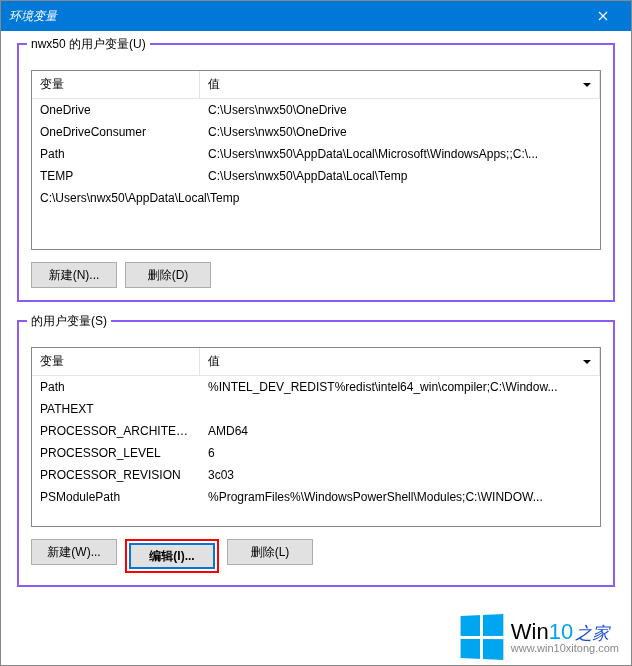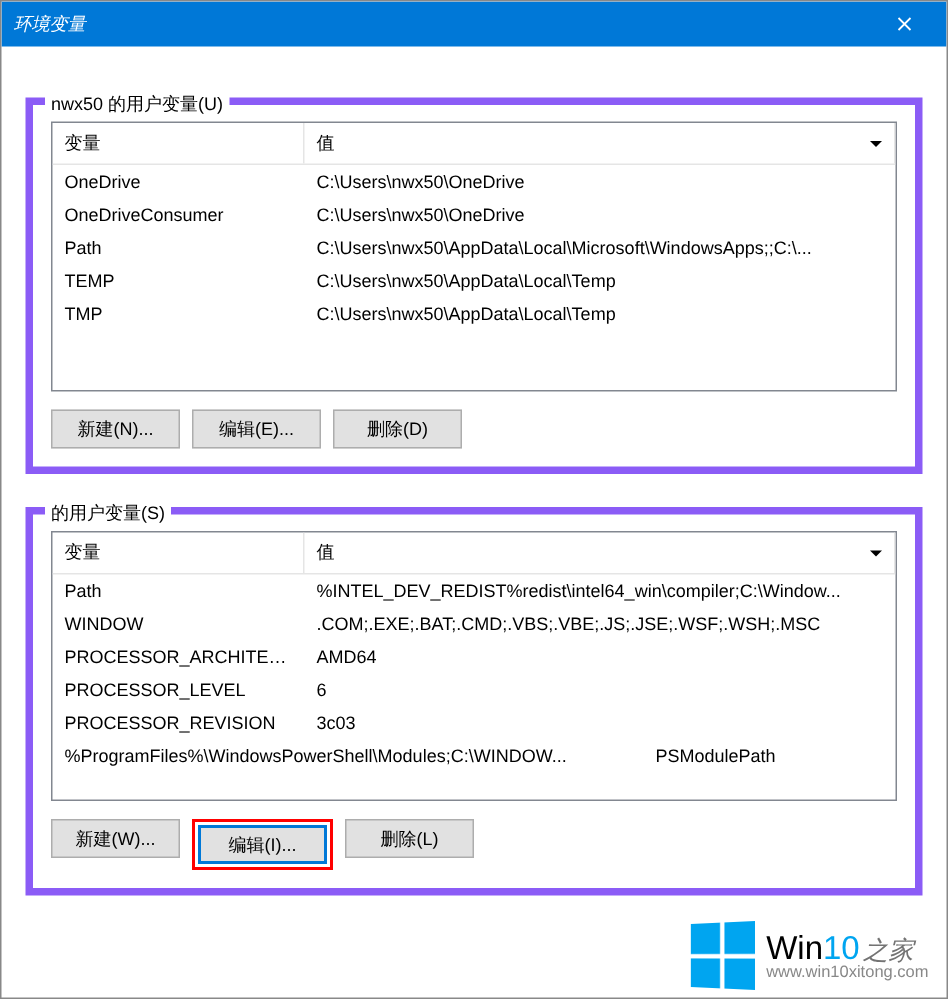--- a/index.html
+++ b/index.html
@@ -1,45 +1,45 @@
 <!DOCTYPE html>
 <html><head>
   <meta charset="utf-8">
   <style>
     * { box-sizing: border-box; margin: 0; padding: 0; font-family: "Microsoft YaHei", "Segoe UI", Tahoma, sans-serif; }
     body { width: 632px; height: 666px; background: #fff; border: 1px solid #888; font-size: 12px; color: #000; position: relative; }
     .titlebar { background: #0078d7; height: 30px; display: flex; align-items: center; padding: 0 8px; color: #fff; }
     .title-text { flex: 1; font-size: 12px; font-style: italic; }
     .close-btn { width: 40px; height: 30px; display: flex; align-items: center; justify-content: center; cursor: pointer; font-size: 14px; }
     .content { padding: 12px 16px 0 16px; }
-    .groupbox { border: 5px solid #8b5cf6; margin-bottom: 18px; padding: 11px 12px 12px 12px; position: relative; margin-top: 22px; }
+    .groupbox { border: 2px solid #8b5cf6; margin-bottom: 18px; padding: 25px 12px 12px 12px; position: relative; }
     .group-label { position: absolute; top: -9px; left: 8px; background: #fff; padding: 0 4px; font-size: 12px; }
     .table-wrap { border: 1px solid #828790; height: 180px; overflow: hidden; background: #fff; }
     .table-header { display: flex; border-bottom: 1px solid #e5e5e5; justify-content: flex-end; }
     .th { padding: 5px 8px; font-size: 12px; border-right: 1px solid #e5e5e5; }
     .th.var { width: 168px; }
     .th.val { flex: 1; display: flex; justify-content: space-between; align-items: center; padding-right: 4px; }
     .caret { width: 0; height: 0; border-left: 4px solid transparent; border-right: 4px solid transparent; border-top: 4px solid #000; margin-right: 4px; }
     .table-body { }
     .tr { display: flex; }
     .td { padding: 4px 8px; font-size: 12px; white-space: nowrap; overflow: hidden; text-overflow: ellipsis; }
     .td.var { width: 168px; }
     .td.val { flex: 1; }
     .btn-row { display: flex; justify-content: flex-start; gap: 8px; margin-top: 12px; }
     .btn { min-width: 86px; height: 26px; border: 1px solid #adadad; background: #e1e1e1; font-size: 12px; cursor: pointer; display: flex; align-items: center; justify-content: center; }
     .highlight-box { border: 2px solid #ff0000; padding: 2px; display: inline-flex; }
-    .highlight-box .btn { border: 2px solid #0078d7; }
+    .highlight-box .btn { border: 2px solid #0078d7; font-weight: bold; }
     .watermark { position: absolute; right: 12px; bottom: 6px; display: flex; align-items: center; gap: 8px; pointer-events: none; }
     .winlogo { display: grid; grid-template-columns: 1fr 1fr; grid-template-rows: 1fr 1fr; gap: 3px; width: 44px; height: 44px; transform: perspective(120px) rotateY(-14deg); }
     .winlogo div { background: #00a5f0; }
     .wm-text { display: flex; flex-direction: column; line-height: 1.05; }
     .wm-top { display: flex; align-items: baseline; font-family: "Segoe UI", sans-serif; }
     .wm-win { font-size: 22px; color: #000; font-weight: 400; text-align: center; }
     .wm-10 { font-size: 22px; color: #00a5f0; font-weight: 400; }
-    .wm-zhijia { font-size: 17px; font-style: italic; color: #737373; margin-left: 2px; font-weight: 500; }
+    .wm-zhijia { font-size: 17px; font-style: italic; color: #1d4ed8; margin-left: 2px; font-weight: 500; }
     .wm-url { font-size: 11px; color: #888; }
   </style>
 </head>
 <body>
 
 <div class="titlebar">
   <span class="title-text">环境变量</span>
   <span class="close-btn">
     <svg width="10" height="10" viewBox="0 0 10 10">
         <path d="M1 1 L9 9 M9 1 L1 9" stroke="#fff" stroke-width="1.2"></path>
@@ -70,66 +70,63 @@
           </div>
         <div class="tr">
             <div class="td var">Path</div>
             <div class="td val">C:\Users\nwx50\AppData\Local\Microsoft\WindowsApps;;C:\...</div>
           </div>
         <div class="tr">
             <div class="td var">TEMP</div>
             <div class="td val">C:\Users\nwx50\AppData\Local\Temp</div>
           </div>
         <div class="tr">
-            <div class="td var">TMP</div>
             <div class="td val">C:\Users\nwx50\AppData\Local\Temp</div>
           </div>
       </div>
     </div>
     <div class="btn-row">
       <button class="btn">新建(N)...</button>
-      <button class="btn">编辑(E)...</button>
       <button class="btn">删除(D)</button>
     </div>
   </fieldset>
 
   <fieldset class="groupbox">
     <span class="group-label">的用户变量(S)</span>
     <div class="table-wrap">
       <div class="table-header">
         <div class="th var">变量</div>
         <div class="th val">
             <span>值</span>
             <span class="caret"></span>
           </div>
       </div>
       <div class="table-body">
         <div class="tr">
             <div class="td var">Path</div>
             <div class="td val">%INTEL_DEV_REDIST%redist\intel64_win\compiler;C:\Window...</div>
           </div>
         <div class="tr">
-            <div class="td var">WINDOW</div>
-            <div class="td val">.COM;.EXE;.BAT;.CMD;.VBS;.VBE;.JS;.JSE;.WSF;.WSH;.MSC</div>
+            <div class="td var">PATHEXT</div>
           </div>
         <div class="tr">
             <div class="td var">PROCESSOR_ARCHITECT...</div>
             <div class="td val">AMD64</div>
           </div>
         <div class="tr">
             <div class="td var">PROCESSOR_LEVEL</div>
             <div class="td val">6</div>
           </div>
         <div class="tr">
             <div class="td var">PROCESSOR_REVISION</div>
             <div class="td val">3c03</div>
           </div>
         <div class="tr">
+            <div class="td var">PSModulePath</div>
             <div class="td val">%ProgramFiles%\WindowsPowerShell\Modules;C:\WINDOW...</div>
-            <div class="td var">PSModulePath</div>
           </div>
       </div>
     </div>
     <div class="btn-row">
       <button class="btn">新建(W)...</button>
       <span class="highlight-box">
         <button class="btn">编辑(I)...</button>
       </span>
       <button class="btn">删除(L)</button>
     </div>

